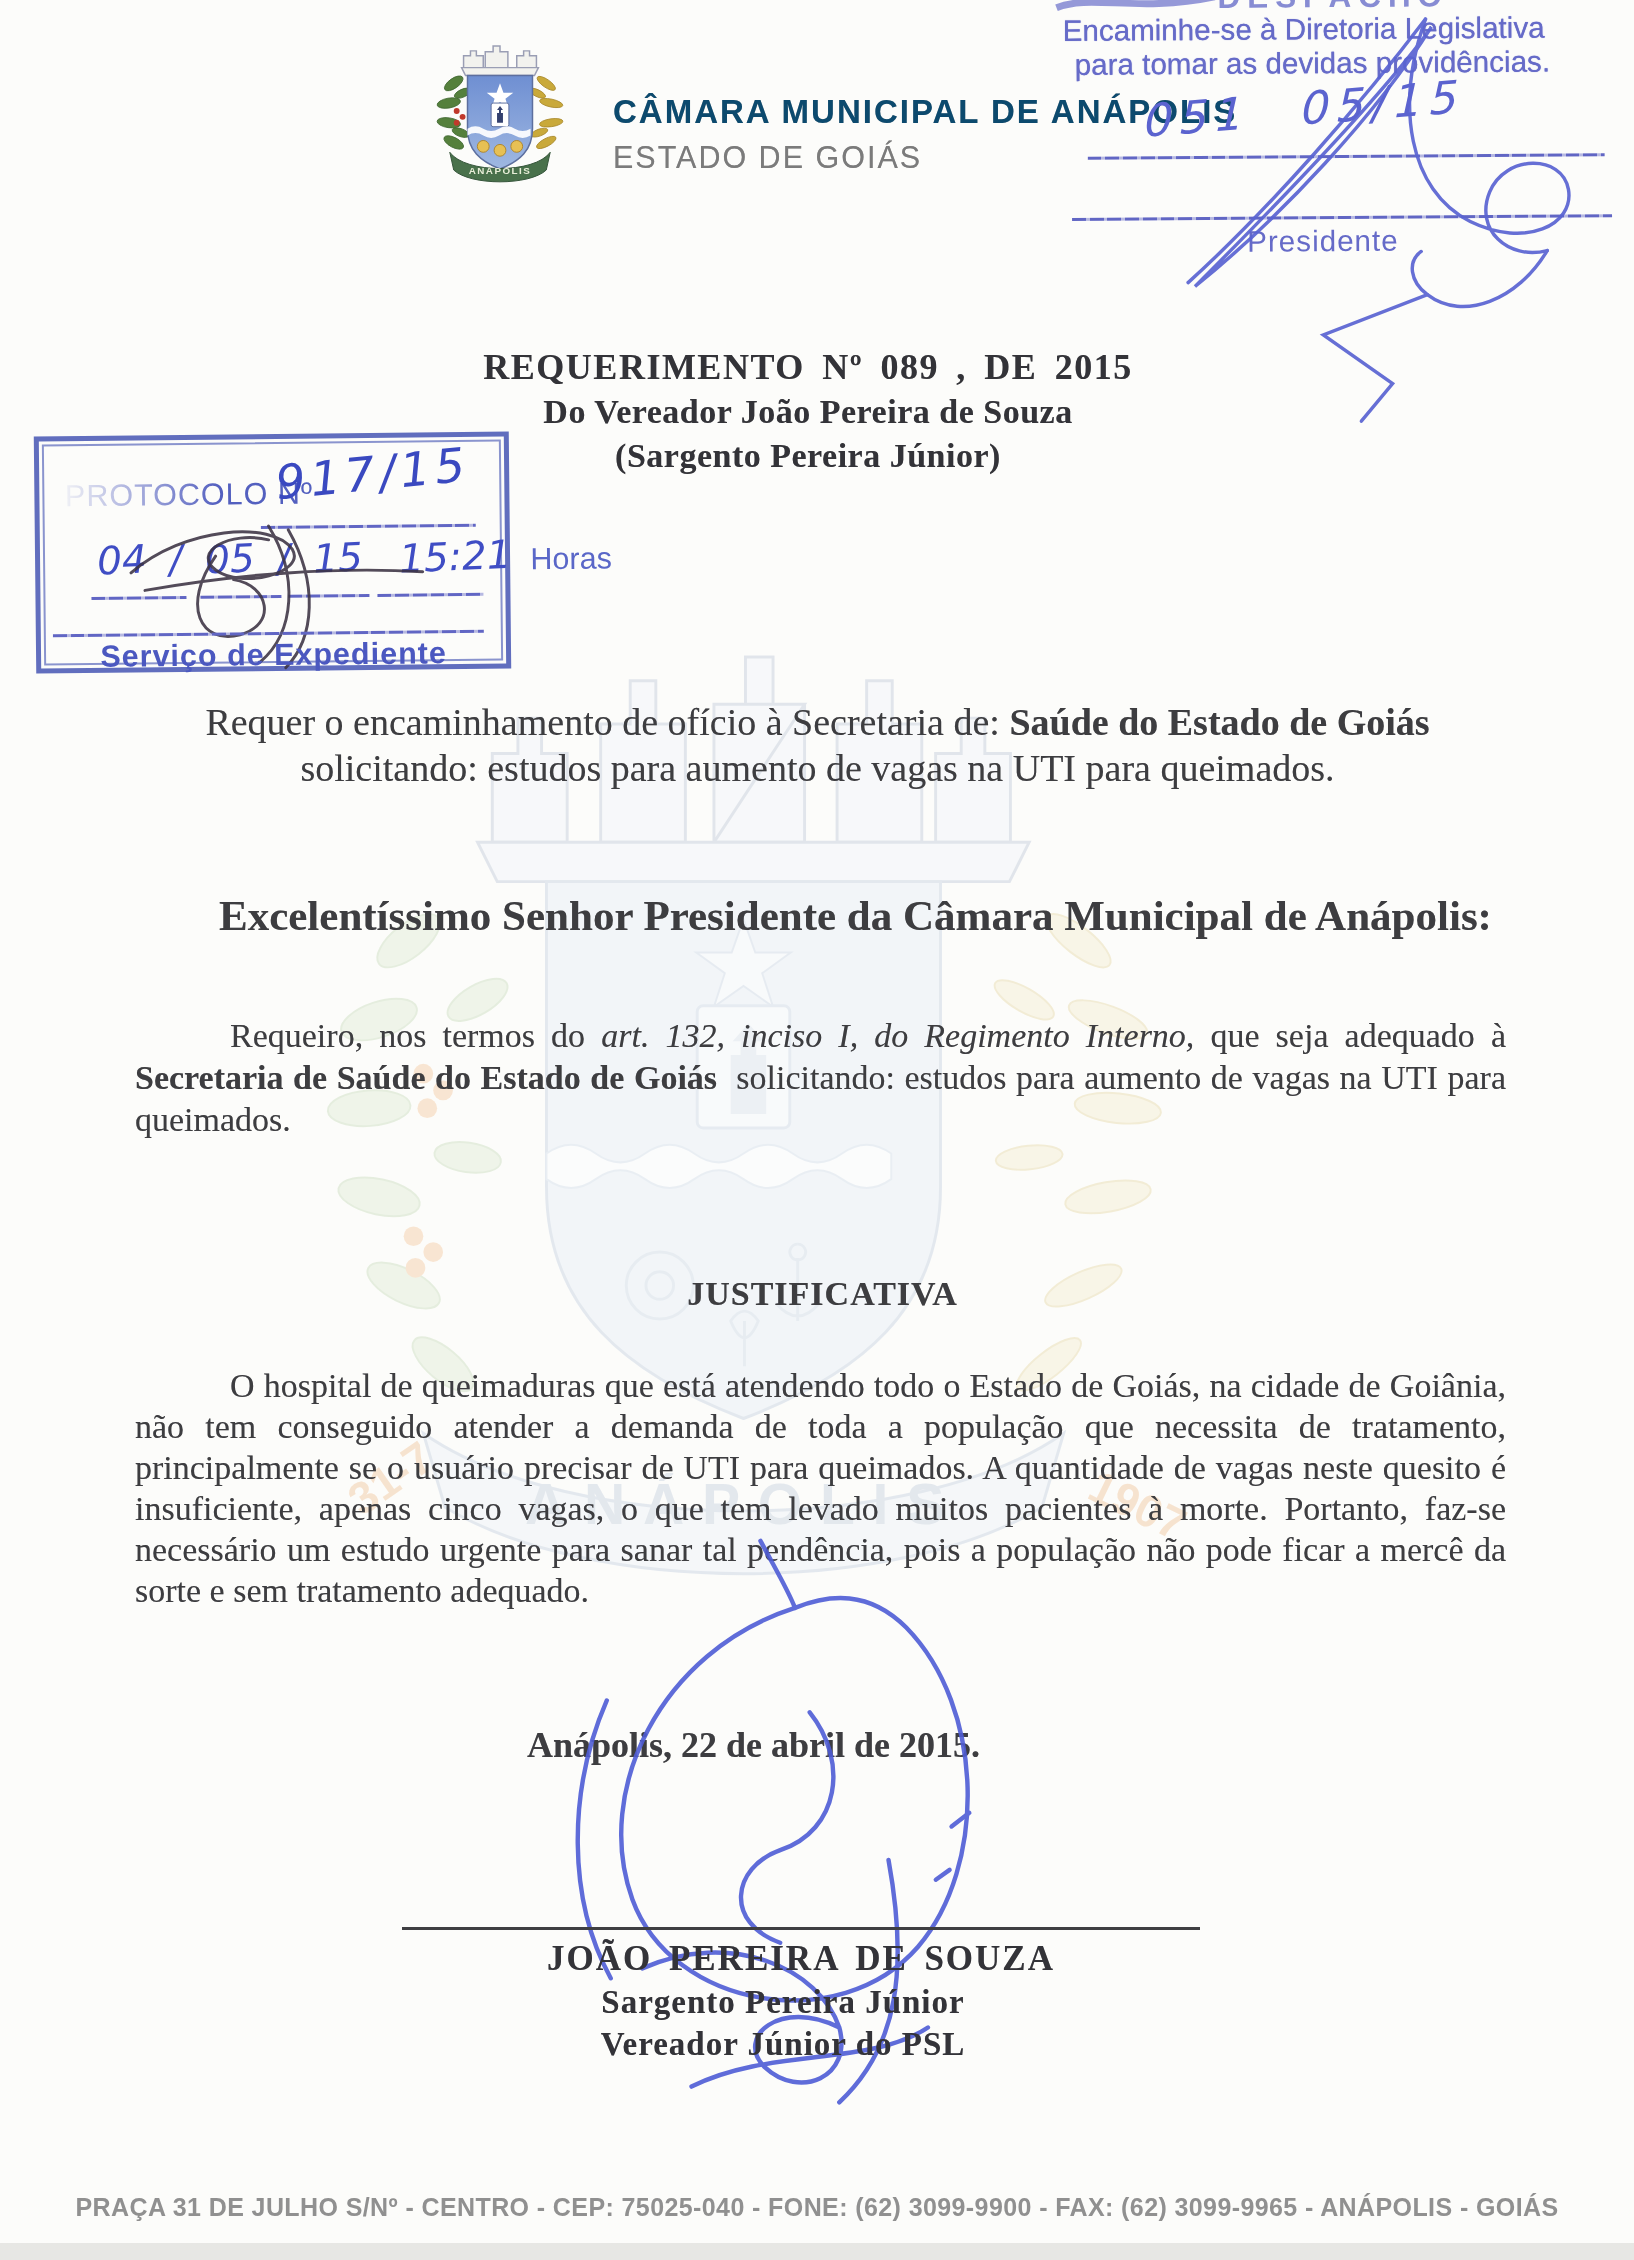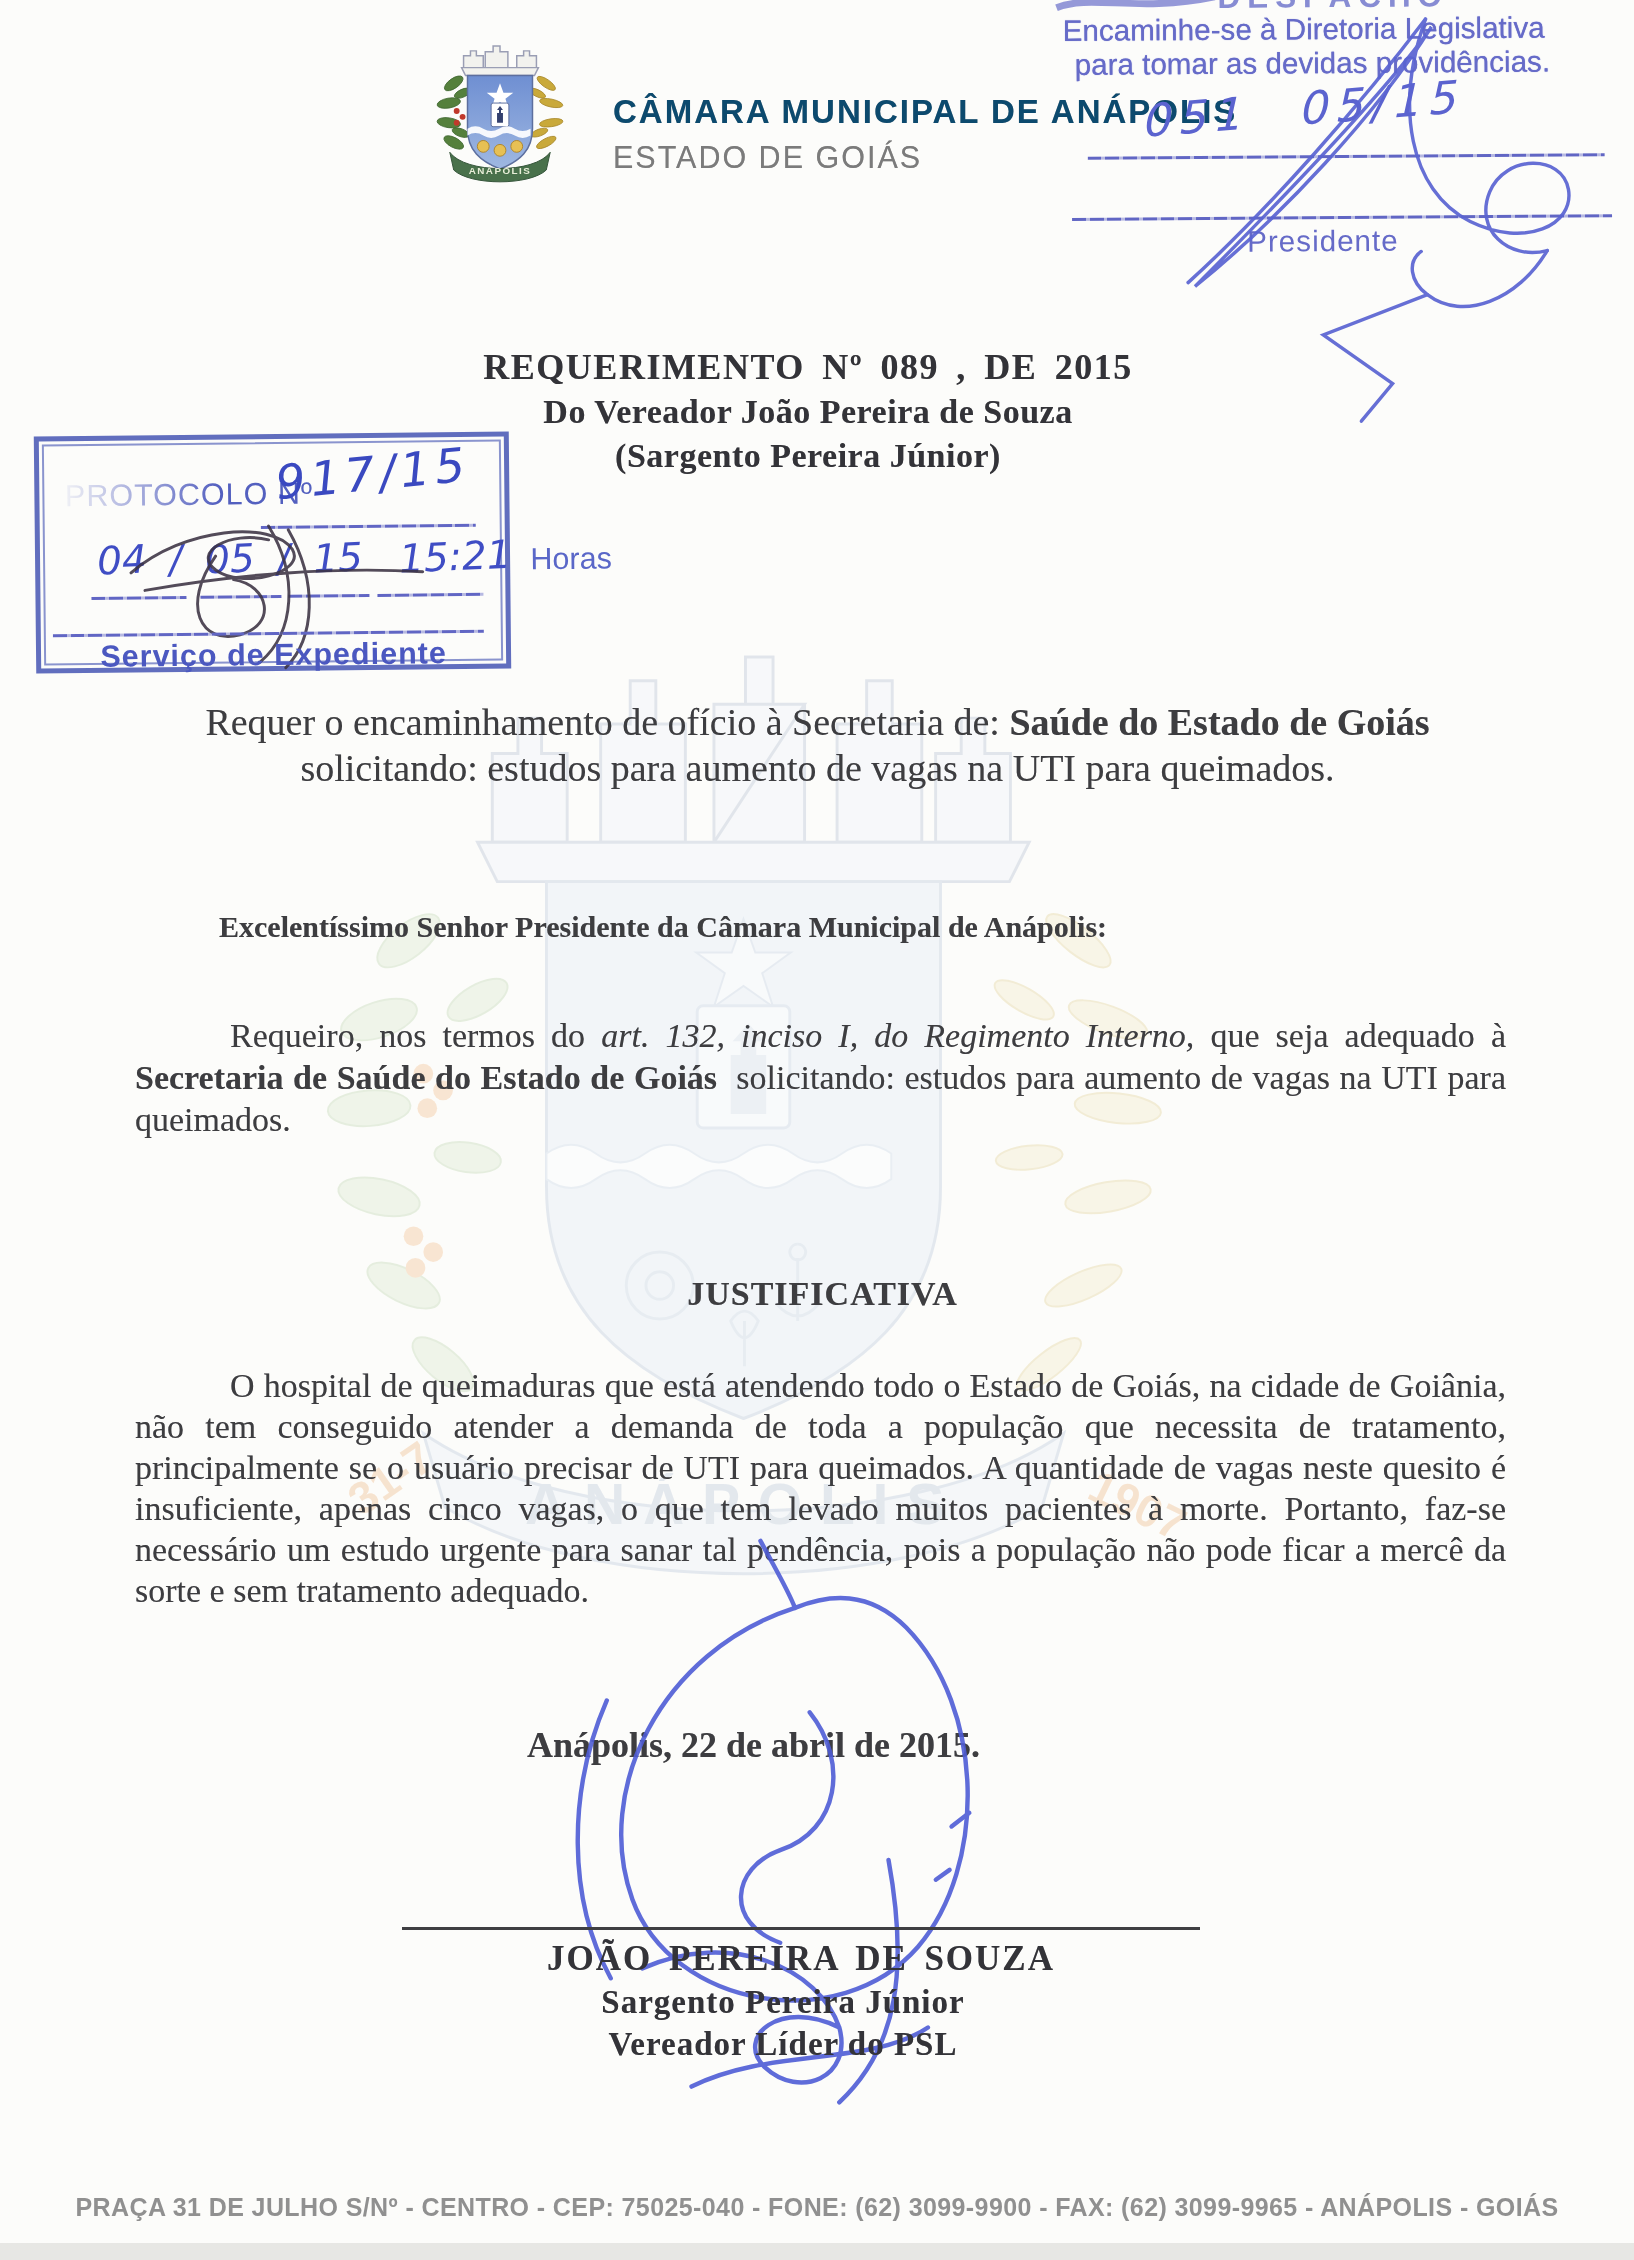--- a/index.html
+++ b/index.html
@@ -46,21 +46,21 @@
   .p-hours{font-style:normal;font-family:"Liberation Sans","DejaVu Sans",sans-serif;font-size:30.5px;color:#5a67c8;margin-left:7.9px;}
   .p-ul-a{left:51px;top:156px;width:95px;}
   .p-ul-b{left:160px;top:156px;width:81px;}
   .p-ul-c{left:248px;top:156px;width:81px;}
   .p-ul-d{left:337px;top:156px;width:106px;}
   .p-bottom{left:11.8px;top:193px;width:431px;}
   .p-sector{left:0;top:198px;width:100%;text-align:center;font-size:30.5px;font-weight:700;letter-spacing:1px;color:#4b58c0;}
 
   
   .summary{left:128px;top:699px;width:1379px;text-align:center;font-size:38px;line-height:46px;}
-  .salutation{left:219px;top:891px;font-size:30px;font-weight:700;white-space:nowrap;margin-top:19px;}
+  .salutation{left:219px;top:891px;font-size:43px;font-weight:700;white-space:nowrap;}
   .request{left:135px;top:1015px;width:1371px;font-size:34px;line-height:42px;text-align:justify;text-indent:95px;}
   .request span{white-space:pre-wrap;}
   .just-head{left:0;top:1275px;width:1645px;text-align:center;font-size:34px;font-weight:700;letter-spacing:1px;}
   .just-body{left:135px;top:1365px;width:1371px;font-size:34px;line-height:41px;text-align:justify;text-indent:95px;}
   .dateline{left:0;top:1724px;width:1507px;text-align:center;font-size:36px;font-weight:700;}
   .sig-line{left:402px;top:1927px;width:798px;height:3px;background:#3f3f42;}
   .signer{left:0;top:1937px;width:1566px;text-align:center;font-weight:700;color:#333338;}
   .s-name{font-size:35px;letter-spacing:2px;word-spacing:5.9px;line-height:44px;padding-left:36px;}
   .s-t1,.s-t2{font-size:33px;letter-spacing:1px;line-height:42px;}
   .footer{left:0;top:2193px;width:1634px;text-align:center;font-weight:700;font-size:25px;color:#909090;letter-spacing:0.4px;}
@@ -257,20 +257,20 @@
     <path d="M382 332 C 402 442, 392 522, 332 578"></path>
     <path d="M132 442 C 222 402, 312 442, 332 502 C 346 552, 292 576, 256 542 C 226 512, 272 472, 332 502"></path>
     <path d="M182 562 C 262 522, 362 542, 422 502"></path>
     <path d="M446 298 l 18 -14 M 430 352 l 14 -10"></path>
   </svg>
 
   <div class="abs sig-line"></div>
   <div class="abs signer scan">
     <span class="s-name" style="display:block;">JOÃO PEREIRA DE SOUZA</span>
     <span class="s-t1" style="display:block;">Sargento Pereira Júnior</span>
-    <span class="s-t2" style="display:block;">Vereador Líder do PSL</span>
+    <span class="s-t2" style="display:block;">Vereador Júnior do PSL</span>
   </div>
 
   <div class="abs sans footer">PRAÇA 31 DE JULHO S/Nº - CENTRO - CEP: 75025-040 - FONE: (62) 3099-9900 - FAX: (62) 3099-9965 - ANÁPOLIS - GOIÁS</div>
   <div class="abs edge-bottom"></div>
 
 </div>
 
 
 </body></html>

